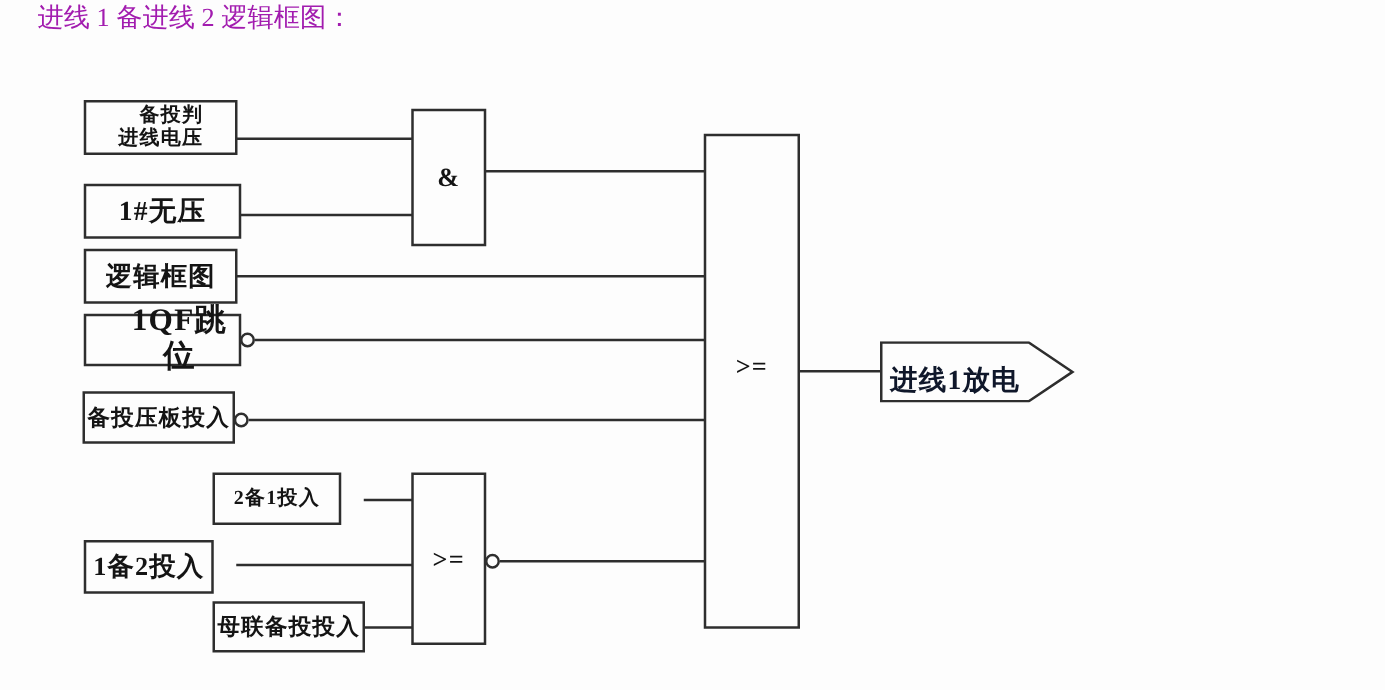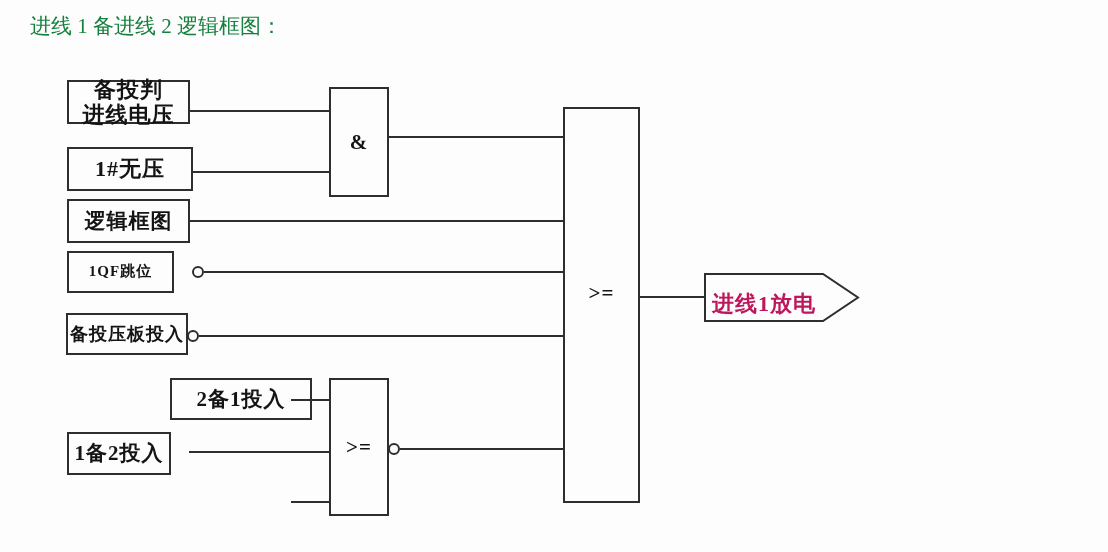--- a/index.html
+++ b/index.html
@@ -8,23 +8,23 @@
     position: relative;
     width: 1108px;
     height: 552px;
     background: #fdfdfd;
     font-family: "Liberation Serif", "DejaVu Serif", serif;
     overflow: hidden;
   }
   .title {
     position: absolute;
     left: 30px;
-    top: 12px;
+    top: 0;
     font-size: 21px;
-    color: #15803d;
+    color: #a21caf;
     font-weight: normal;
   }
   .lbox {
     position: absolute;
     border: 2px solid #2e2e2e;
     background: #fdfdfd;
     display: flex;
     align-items: center;
     justify-content: center;
     text-align: center;
@@ -67,46 +67,47 @@
     position: absolute;
     left: 706px;
     top: 275px;
     width: 116px;
     height: 57px;
     display: flex;
     align-items: center;
     justify-content: center;
     font-size: 22px;
     font-weight: bold;
-    color: #be185d;
+    color: #0f172a;
     letter-spacing: 1px;
   }
 </style>
 </head>
 <body>
 
 <div class="canvas">
 
   <div class="title">进线 1 备进线 2 逻辑框图：</div>
 
-  <div class="lbox" style="left:67px; top:80px; width:123px; height:44px; font-size:22px;">备投判
+  <div class="lbox" style="left:67px; top:80px; width:123px; height:44px; font-size:16px;text-align:right;">备投判
 进线电压</div>
 
   <div class="lbox" style="left:67px; top:147px; width:126px; height:44px; font-size:22px;">1#无压</div>
 
   <div class="lbox" style="left:67px; top:199px; width:123px; height:44px; font-size:21px;">逻辑框图</div>
 
-  <div class="lbox" style="left:67px; top:251px; width:107px; height:42px; font-size:15px;">1QF跳位</div>
+  <div class="lbox" style="left:67px; top:251px; width:126px; height:42px; font-size:25px;padding-left:27px;">1QF跳位</div>
 
   <div class="lbox" style="left:66px; top:313px; width:122px; height:42px; font-size:18px;font-family:Liberation Serif, serif;">备投压板投入</div>
 
-  <div class="lbox" style="left:170px; top:378px; width:142px; height:42px; font-size:21px;">2备1投入</div>
+  <div class="lbox" style="left:170px; top:378px; width:103px; height:42px; font-size:16px;">2备1投入</div>
 
   <div class="lbox" style="left:67px; top:432px; width:104px; height:43px; font-size:21px;">1备2投入</div>
 
+  <div class="lbox" style="left:170px; top:481px; width:122px; height:41px; font-size:18px;">母联备投投入</div>
 
   <div class="gate" style="left:329px; top:87px; width:60px; height:110px;">
     <span class="sym">&amp;</span>
   </div>
 
   <div class="gate" style="left:329px; top:378px; width:60px; height:138px;">
     <span class="sym">&gt;=</span>
   </div>
 
   <div class="gate main-or" style="left:563px; top:107px; width:77px; height:396px;">

